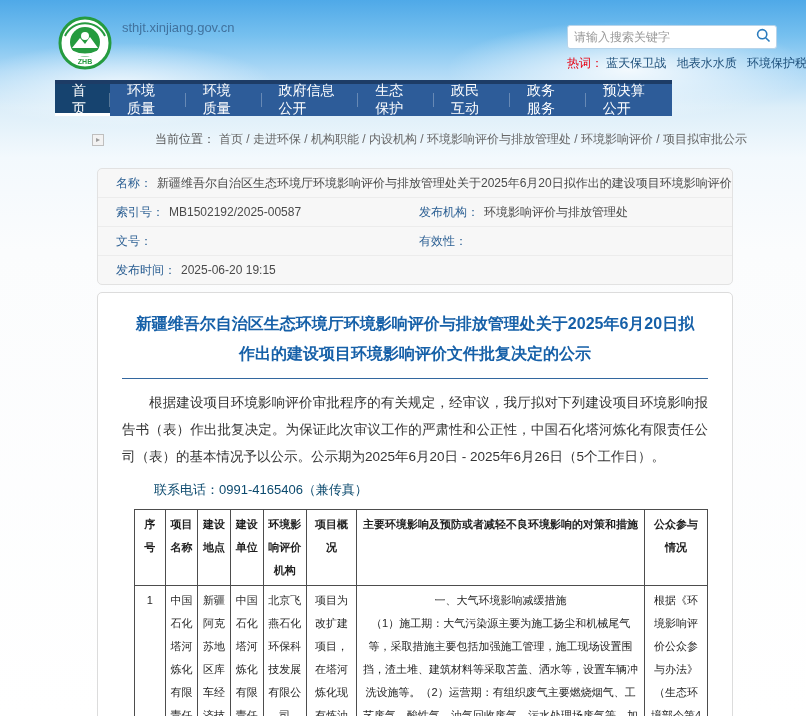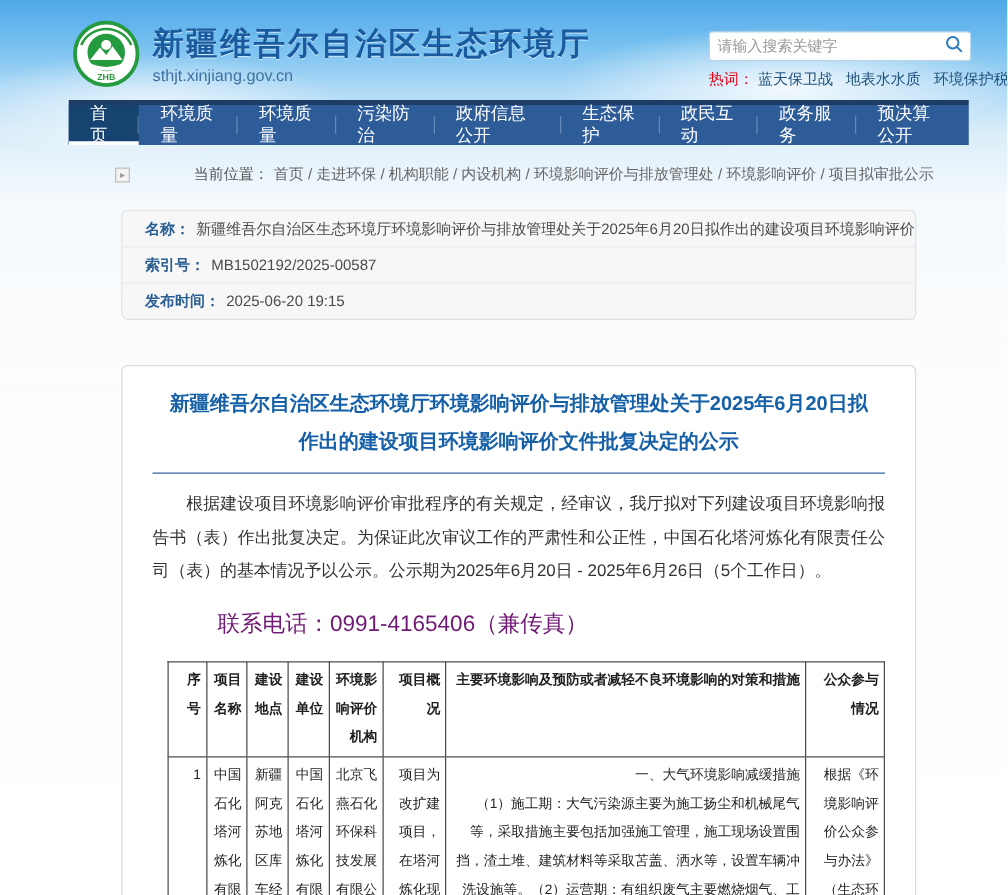--- a/index.html
+++ b/index.html
@@ -20,73 +20,72 @@
   .search-box{position:absolute;left:567px;top:25px;width:208px;height:22px;background:#fff;border:1px solid #b8d4ea;border-radius:3px;display:flex;align-items:center;}
   .search-input{flex:1;border:none;outline:none;font-size:12px;color:#0c4a6e;padding:0 6px;background:transparent;font-family:inherit;}
   .search-input::placeholder{color:#999;}
   .search-btn{width:26px;height:100%;border:none;background:transparent;cursor:pointer;display:flex;align-items:center;justify-content:center;padding:0;}
 
   .hotwords{position:absolute;left:567px;top:55px;font-size:12px;white-space:nowrap;}
   .hotwords .hw-label{color:#e60012;}
   .hotwords a{color:#1d4f7a;text-decoration:none;margin-right:7px;}
 
   
-  .nav-wrap{position:absolute;left:55px;top:80px;width:720px;}
+  .nav-wrap{position:absolute;left:55px;top:80px;width:617px;}
   .nav-topstrip{height:4px;background:#1d3c66;}
   .nav-bar{height:32px;background:#2d5c99;display:flex;align-items:stretch;}
   .nav-item{position:relative;color:#fff;font-size:14px;display:flex;align-items:center;padding:0 17px;cursor:pointer;}
   .nav-item:not(:last-child)::after{content:"";position:absolute;right:0;top:9px;height:14px;width:1px;background:rgba(255,255,255,.28);}
   .nav-item.active{background:#16436f;box-shadow:inset 0 -3px 0 #ffffff;}
 
   
   .breadcrumb{position:absolute;left:92px;top:131px;font-size:12px;color:#666;display:flex;align-items:center;}
   .bc-icon{display:inline-block;width:10px;height:10px;border:1px solid #bfbfbf;background:#f2f2f2;color:#999;font-size:8px;line-height:9px;text-align:center;margin-right:8px;}
   .bc-label{color:#555;margin-right:4px;margin-left:43px;}
 
   
   .info-box{position:absolute;left:97px;top:168px;width:636px;background:#f7f7f7;border:1px solid #e2e2e2;border-radius:5px;box-sizing:border-box;}
   .info-row{position:relative;height:28px;line-height:28px;border-bottom:1px solid #ececec;font-size:12px;white-space:nowrap;overflow:hidden;}
   .info-row:last-child{border-bottom:none;}
   .info-cell{position:absolute;top:0;left:0;width:100%;padding-left:18px;box-sizing:border-box;}
   .info-cell.half2{left:50%;width:50%;padding-left:4px;}
   .info-cell.half1{width:50%;}
-  .info-label{color:#2b5f93;font-weight:bold;margin-right:5px;}
+  .info-label{color:#2b5f93;font-weight:normal;margin-right:5px;}
   .info-value{color:#4a4a4a;}
 
   
   .article-box{position:absolute;left:97px;top:292px;width:636px;height:560px;background:#ffffff;border:1px solid #dcdcdc;border-radius:5px 5px 0 0;box-sizing:border-box;padding:16px 24px 0 24px;}
   .article-title{font-size:16px;font-weight:bold;color:#1660a8;text-align:center;line-height:30px;padding:0 10px;}
   .article-divider{border:none;border-top:1px solid #33679f;margin:9px 0 10px 0;}
   .article-para{font-size:13.5px;color:#333;line-height:27px;text-indent:2em;margin:0;text-align:justify;}
-  .article-line{font-size:18px;color:#701a75;line-height:27px;text-indent:2em;margin:16px;}
+  .article-line{font-size:13px;color:#0c4a6e;line-height:27px;text-indent:2em;margin:6px;}
 
   
   .proj-table{border-collapse:collapse;table-layout:fixed;margin:6px 0 0 12px;font-size:11px;color:#1f1f1f;}
-  .proj-table th,.proj-table td{border:1px solid #4d4d4d;padding:3px 4px;vertical-align:top;text-align:right;line-height:23px;font-weight:normal;word-break:break-all;}
+  .proj-table th,.proj-table td{border:1px solid #4d4d4d;padding:3px 4px;vertical-align:top;text-align:center;line-height:23px;font-weight:normal;word-break:break-all;}
   .proj-table th{font-weight:bold;}
   .cell-measures{white-space:pre-line;}
 </style>
 </head>
 <body>
 
 <div class="page">
 
   <div class="logo">
     <svg width="54" height="54" viewBox="0 0 54 54">
       <circle cx="27" cy="27" r="25" fill="#ffffff" stroke="#259b3f" stroke-width="3"></circle>
       <path d="M7 20 A22 22 0 0 1 47 20" fill="none" stroke="#259b3f" stroke-width="2"></path>
       <circle cx="27" cy="26" r="15" fill="#259b3f"></circle>
       <circle cx="27" cy="20" r="4" fill="#ffffff"></circle>
       <path d="M14 32 L22 22 L27 28 L32 21 L40 32 Z" fill="#ffffff"></path>
       <path d="M13 34 Q27 41 41 34 L41 37 Q27 44 13 37 Z" fill="#ffffff"></path>
       <text x="27" y="48" font-size="7" fill="#259b3f" text-anchor="middle" font-weight="bold">ZHB</text>
     </svg>
   </div>
   <div class="site-ident">
-    <div class="site-title">新疆维吾尔自治区生态环境厅</div>
     <div class="site-url">sthjt.xinjiang.gov.cn</div>
   </div>
 
   <div class="search-box">
     <input class="search-input" type="text" placeholder="请输入搜索关键字" style="">
     <button class="search-btn">
       <span>
         <svg width="15" height="15" viewBox="0 0 15 15">
             <circle cx="6.2" cy="6.2" r="4.6" fill="none" stroke="#2a7bbd" stroke-width="1.6"></circle>
             <line x1="9.7" y1="9.7" x2="13.5" y2="13.5" stroke="#2a7bbd" stroke-width="1.6"></line>
@@ -102,21 +101,20 @@
     <a href="#">环境保护税</a>
     
   </div>
 
   <div class="nav-wrap">
     <div class="nav-topstrip"></div>
     <div class="nav-bar">
       <div class="nav-item active">首页</div>
       <div class="nav-item">环境质量</div>
       <div class="nav-item">环境质量</div>
-      <div class="nav-item">污染防治</div>
       <div class="nav-item">政府信息公开</div>
       <div class="nav-item">生态保护</div>
       <div class="nav-item">政民互动</div>
       <div class="nav-item">政务服务</div>
       <div class="nav-item">预决算公开</div>
     </div>
   </div>
 
   <div class="breadcrumb">
     <span class="bc-icon">▸</span>
@@ -126,20 +124,31 @@
 
   <div class="info-box">
     <div class="info-row">
       <span class="info-cell">
         <span class="info-label">名称：</span><span class="info-value">新疆维吾尔自治区生态环境厅环境影响评价与排放管理处关于2025年6月20日拟作出的建设项目环境影响评价文件批复决定的公示</span>
       </span>
     </div>
     <div class="info-row">
       <span class="info-cell half1">
         <span class="info-label">索引号：</span><span class="info-value">MB1502192/2025-00587</span>
+      </span>
+      <span class="info-cell half2">
+        <span class="info-label">发布机构：</span><span class="info-value">环境影响评价与排放管理处</span>
+      </span>
+    </div>
+    <div class="info-row">
+      <span class="info-cell half1">
+        <span class="info-label">文号：</span><span class="info-value"></span>
+      </span>
+      <span class="info-cell half2">
+        <span class="info-label">有效性：</span><span class="info-value"></span>
       </span>
     </div>
     <div class="info-row">
       <span class="info-cell">
         <span class="info-label">发布时间：</span><span class="info-value">2025-06-20 19:15</span>
       </span>
     </div>
   </div>
 
   <div class="article-box">

